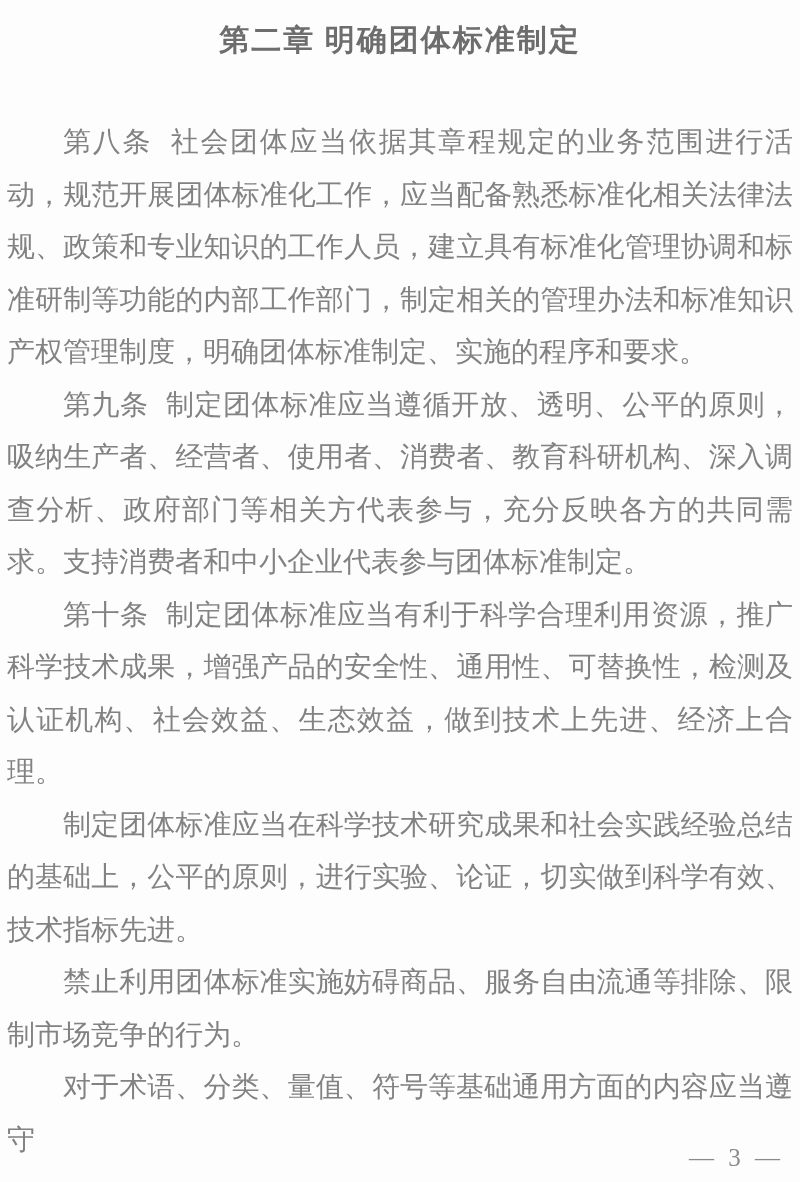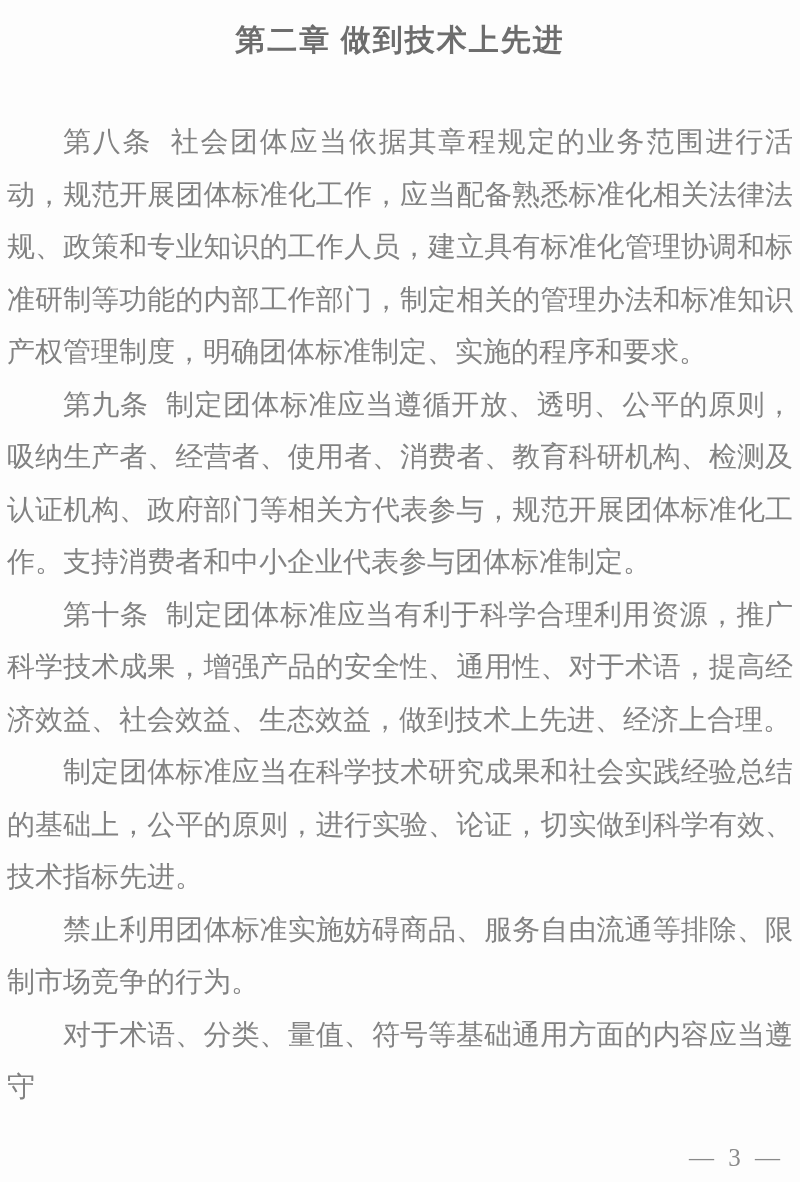--- a/index.html
+++ b/index.html
@@ -49,25 +49,25 @@
     font-size: 25px;
     letter-spacing: 4px;
     color: #8a8a8a;
     background: #fdfdfd;
   }
 </style>
 </head>
 <body>
 
 <div class="page">
-  <h1 class="chapter-title">第二章 做到技术上先进</h1>
+  <h1 class="chapter-title">第二章 明确团体标准制定</h1>
 
   <div class="doc-body">
     <p>第八条 社会团体应当依据其章程规定的业务范围进行活动，规范开展团体标准化工作，应当配备熟悉标准化相关法律法规、政策和专业知识的工作人员，建立具有标准化管理协调和标准研制等功能的内部工作部门，制定相关的管理办法和标准知识产权管理制度，明确团体标准制定、实施的程序和要求。</p>
-    <p>第九条 制定团体标准应当遵循开放、透明、公平的原则，吸纳生产者、经营者、使用者、消费者、教育科研机构、检测及认证机构、政府部门等相关方代表参与，规范开展团体标准化工作。支持消费者和中小企业代表参与团体标准制定。</p>
-    <p>第十条 制定团体标准应当有利于科学合理利用资源，推广科学技术成果，增强产品的安全性、通用性、对于术语，提高经济效益、社会效益、生态效益，做到技术上先进、经济上合理。</p>
+    <p>第九条 制定团体标准应当遵循开放、透明、公平的原则，吸纳生产者、经营者、使用者、消费者、教育科研机构、深入调查分析、政府部门等相关方代表参与，充分反映各方的共同需求。支持消费者和中小企业代表参与团体标准制定。</p>
+    <p>第十条 制定团体标准应当有利于科学合理利用资源，推广科学技术成果，增强产品的安全性、通用性、可替换性，检测及认证机构、社会效益、生态效益，做到技术上先进、经济上合理。</p>
     <p>制定团体标准应当在科学技术研究成果和社会实践经验总结的基础上，公平的原则，进行实验、论证，切实做到科学有效、技术指标先进。</p>
     <p>禁止利用团体标准实施妨碍商品、服务自由流通等排除、限制市场竞争的行为。</p>
     <p>对于术语、分类、量值、符号等基础通用方面的内容应当遵守</p>
   </div>
 
   <div class="page-number">— 3 —</div>
 </div>
 
 </body></html>

